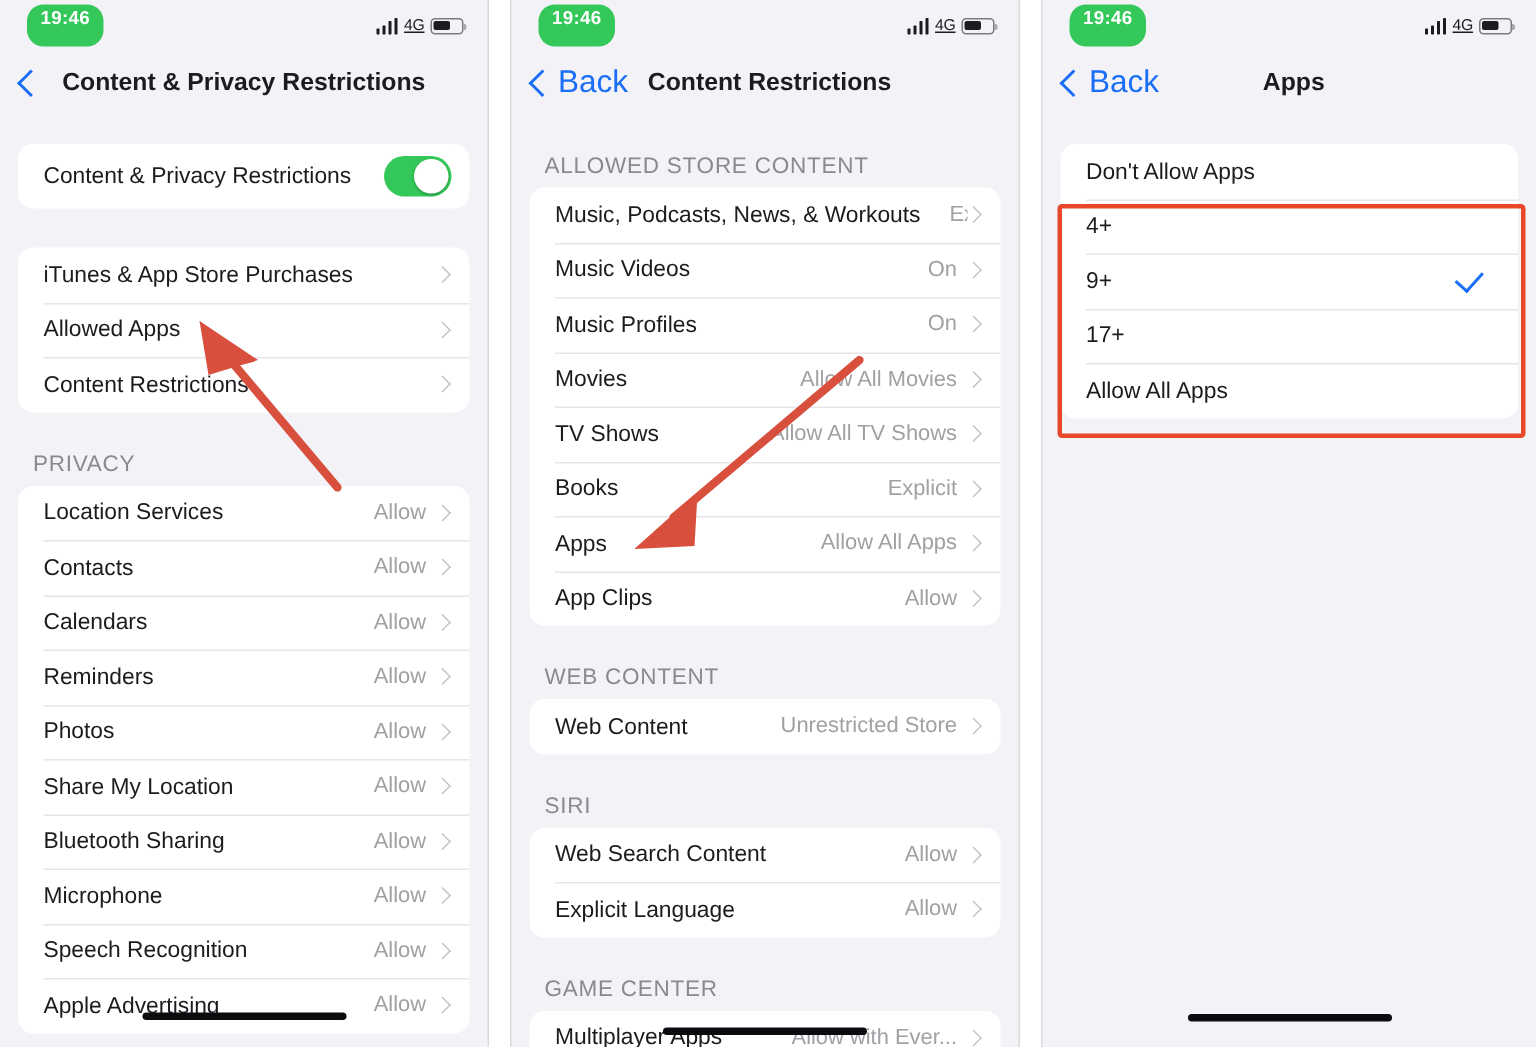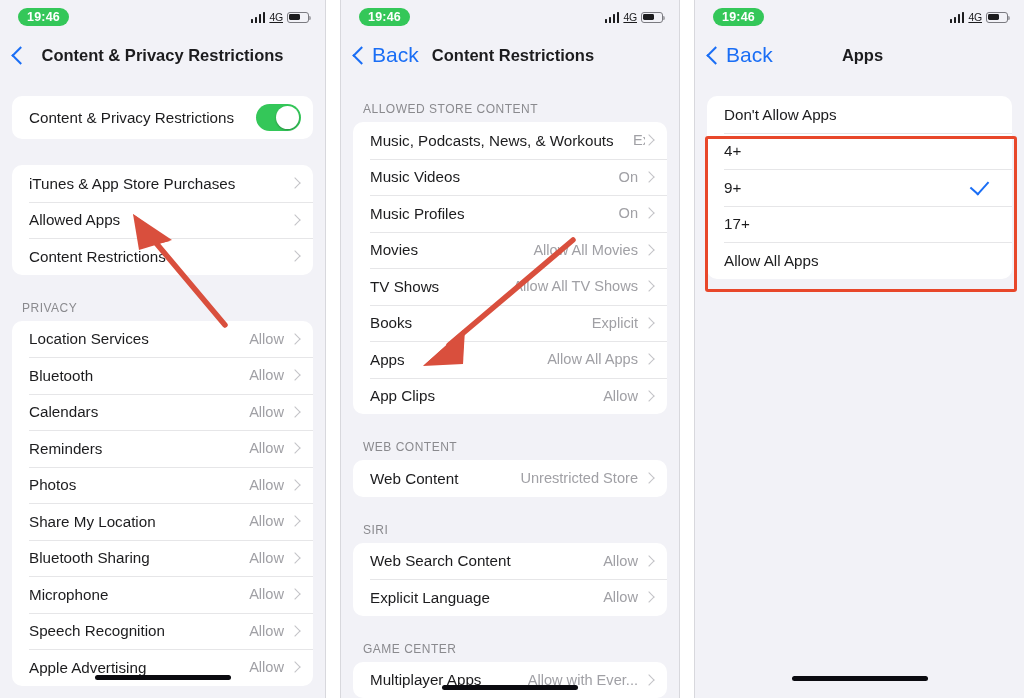--- a/index.html
+++ b/index.html
@@ -46,21 +46,21 @@
     justify-content: space-between;
     padding: 0 16px 0 18px;
     box-sizing: border-box;
   }
   .time-pill {
     background: #34c759;
     color: #ffffff;
     font-size: 12.5px;
     font-weight: bold;
     border-radius: 11px;
-    padding: 3px 9px 3px 9px;
+    padding: 3px 9px 13px 9px;
     letter-spacing: .2px;
     line-height: 1;
   }
   .status-right {
     display: flex;
     align-items: center;
     gap: 4px;
   }
   .bars {
     display: flex;
@@ -145,21 +145,21 @@
     text-align: center;
     font-size: 16.5px;
     font-weight: bold;
     color: #1c1c1e;
     pointer-events: none;
   }
   .nav-title.shift { padding-left: 6px; }
 
   
   .section-header {
-    font-size: 12px;
+    font-size: 15px;
     color: #8a8a8e;
     letter-spacing: .5px;
     padding: 0 0 6px 22px;
     text-transform: uppercase;
   }
   .group {
     background: #ffffff;
     border-radius: 10px;
     margin: 0 12px;
     overflow: hidden;
@@ -345,21 +345,21 @@
 
     <div class="section-header">PRIVACY</div>
 
     <div class="group">
       <div class="row">
         <span class="label">Location Services</span>
         <span class="value">Allow</span>
         <span class="chev-right"></span>
       </div>
       <div class="row">
-        <span class="label">Bluetooth</span>
+        <span class="label">Contacts</span>
         <span class="value">Allow</span>
         <span class="chev-right"></span>
       </div>
       <div class="row">
         <span class="label">Calendars</span>
         <span class="value">Allow</span>
         <span class="chev-right"></span>
       </div>
       <div class="row">
         <span class="label">Reminders</span>

